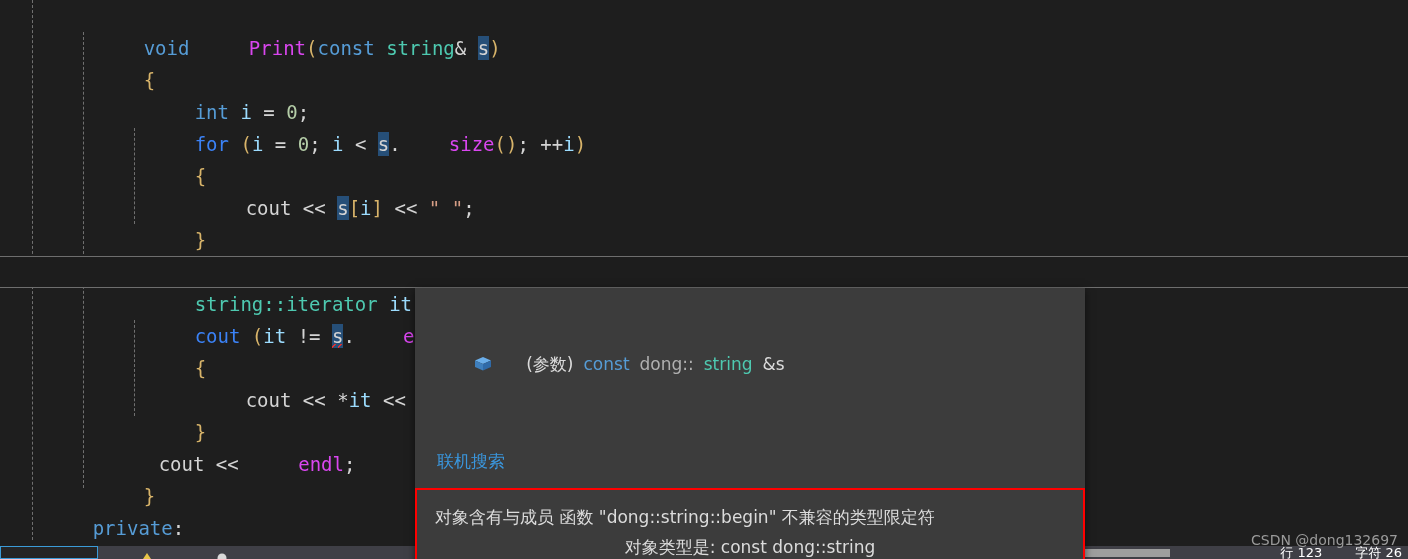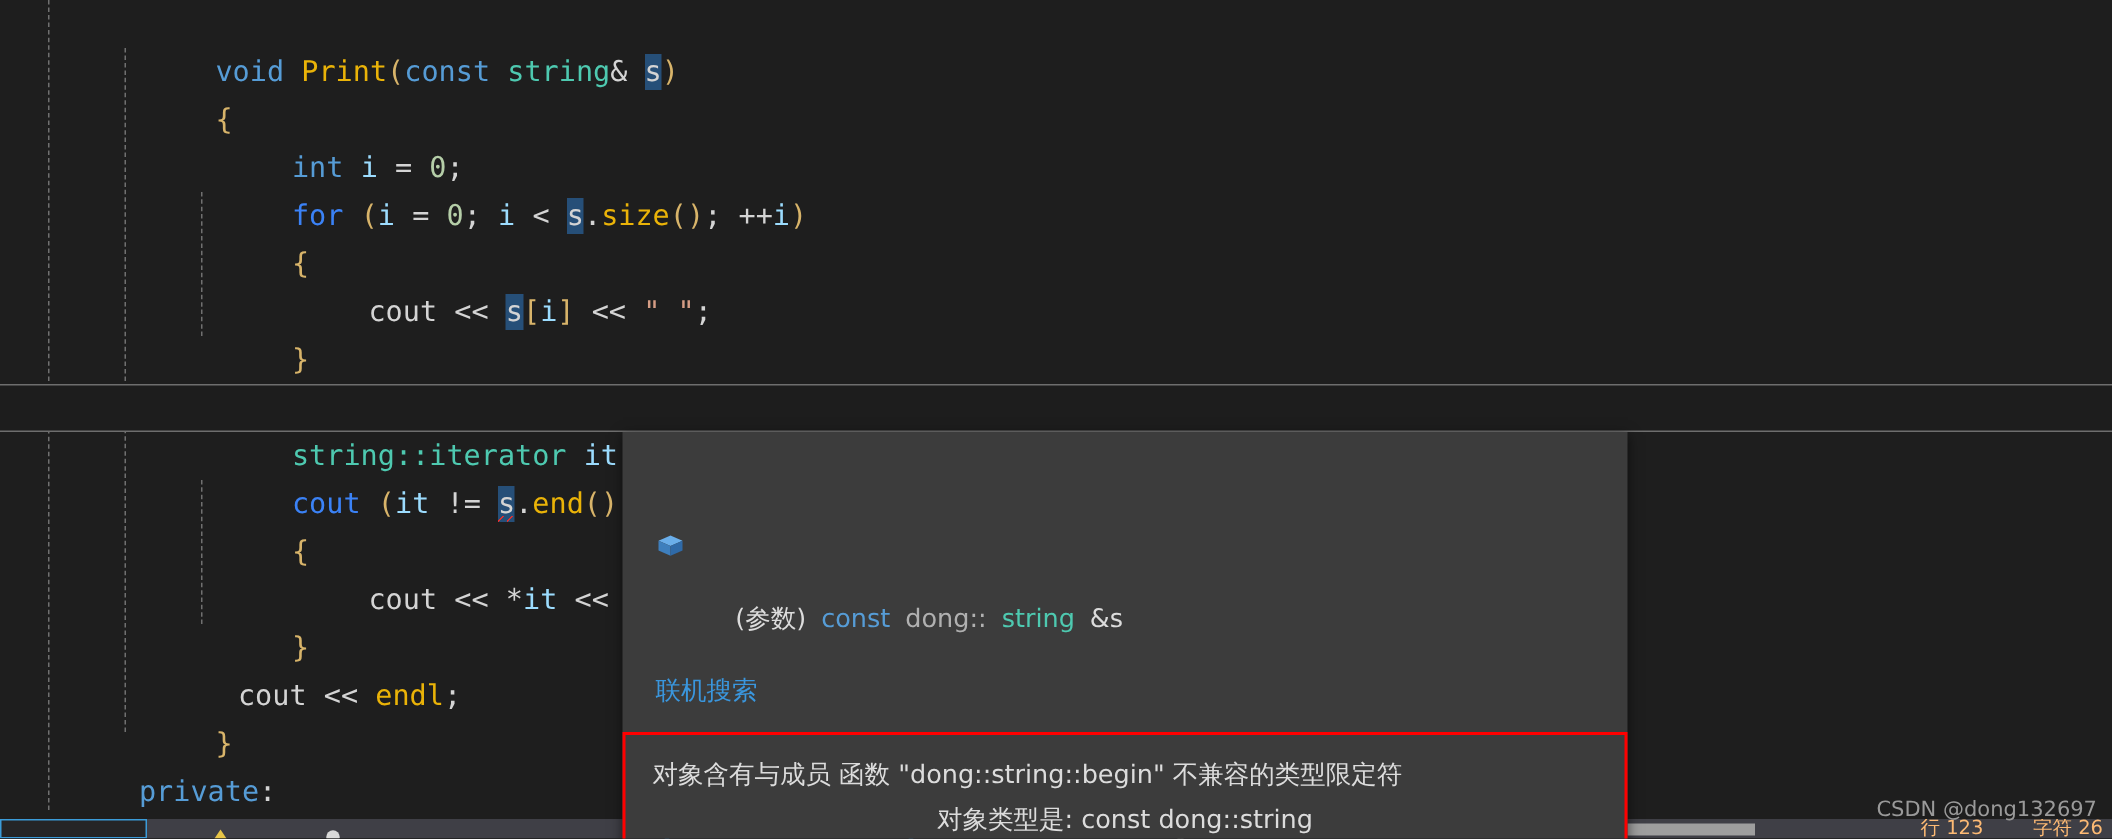--- a/index.html
+++ b/index.html
@@ -57,21 +57,21 @@
     pointer-events: none;
   }
   #guide-1 { left: 32px; height: 540px; }
   #guide-2 { left: 83px; top: 32px; height: 456px; }
   #guide-3a { left: 134px; top: 128px; height: 96px; }
   #guide-3b { left: 134px; top: 320px; height: 96px; }
 
   
   .kw    { color: #569cd6; }
   .kwctl { color: #3b82f6; }
-  .fn    { color: #eab308; }
+  .fn    { color: #d946ef; margin-left: 48px; }
   .type  { color: #4ec9b0; }
   .num   { color: #b5cea8; }
   .str   { color: #d69d85; }
   .punc  { color: #d4d4d4; }
   .brace { color: #d8b46a; }
   .plain { color: #d4d4d4; }
   .ident { color: #9cdcfe; }
   .op    { color: #d4d4d4; }
 
   
@@ -98,26 +98,27 @@
     width: 670px;
     background: #3c3c3c;
     color: #dcdcdc;
     font-family: "DejaVu Sans", sans-serif;
     box-shadow: 0 2px 8px rgba(0,0,0,0.55);
     padding: 12px 0 12px 0;
     z-index: 20;
   }
   .tt-sig {
     display: flex;
-    align-items: flex-end;
+    align-items: center;
     gap: 10px;
     padding: 2px 22px 2px 22px;
     font-size: 17px;
     line-height: 26px;
     white-space: pre;
+    margin-left: 36px;
   }
   .box-icon { flex: 0 0 auto; display: block; }
   .tt-link {
     color: #3a96dd;
     font-size: 17px;
     padding: 4px 22px 6px 22px;
     cursor: pointer;
     line-height: 26px;
     margin-top: 16px;
   }
@@ -182,21 +183,21 @@
   #bb-scroll {
     position: absolute;
     left: 840px; top: 3px;
     width: 330px; height: 8px;
     background: #9e9e9e;
   }
   #bb-right {
     position: absolute;
     right: 6px; top: 0;
     height: 13px;
-    color: #fdba74;
+    color: #ffffff;
     font-family: "DejaVu Sans", sans-serif;
     font-size: 13px;
     line-height: 13px;
     white-space: pre;
     overflow: hidden;
   }
 </style>
 </head>
 <body>
 

